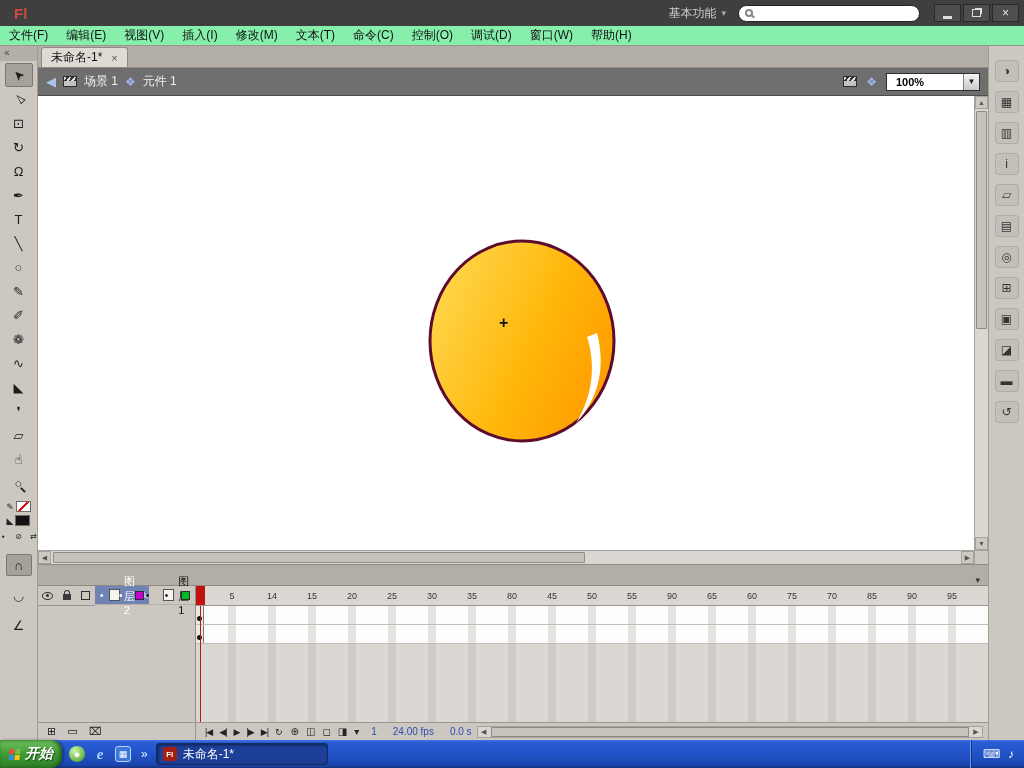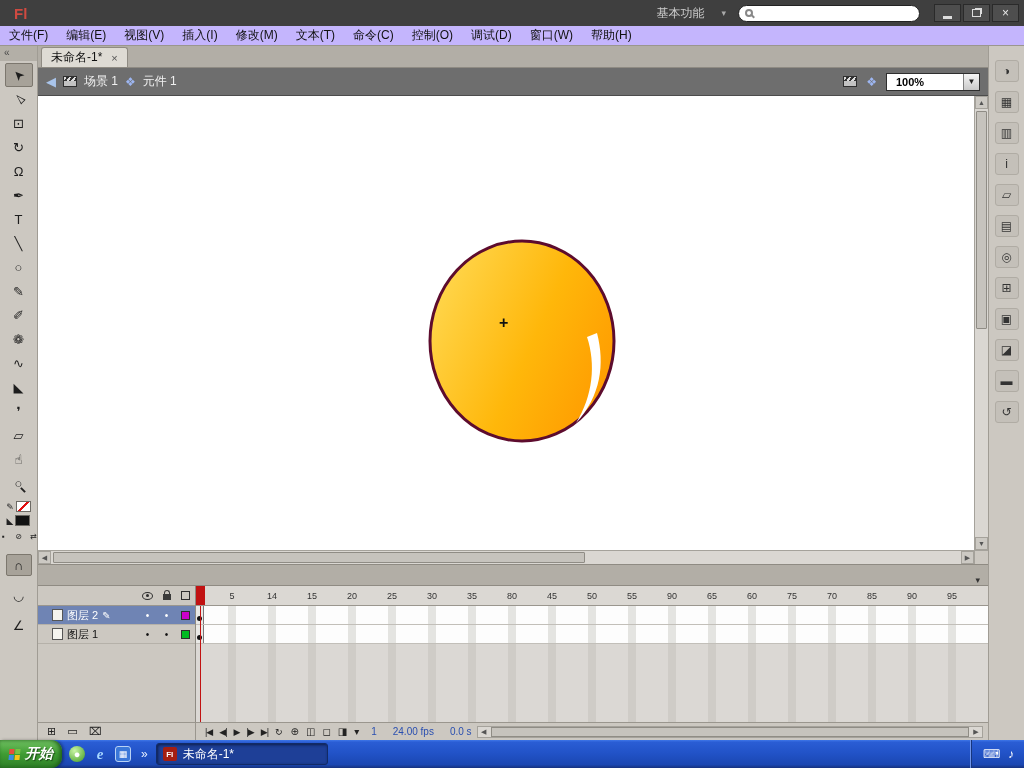--- a/index.html
+++ b/index.html
@@ -3,33 +3,33 @@
 <meta charset="utf-8">
 <style>
   * { margin:0; padding:0; box-sizing:border-box; }
   html,body { width:1024px; height:768px; overflow:hidden; }
   body { font-family:"Liberation Sans","DejaVu Sans",sans-serif; font-size:12px; cursor:default; }
   #app { position:relative; width:1024px; height:768px; background:#ccc8c1; display:flex; flex-direction:column; }
 
   
   .titlebar { height:26px; background:#3f3f3f; display:flex; align-items:center; color:#ddd; flex:0 0 auto; }
   .logo { color:#cf4a41; font-weight:bold; font-size:15px; padding:0 14px; }
-  .workspace { margin-left:auto; display:flex; align-items:center; gap:17px; color:#ccc; font-size:12px; padding:0 12px; }
+  .workspace { margin-left:auto; display:flex; align-items:center; gap:5px; color:#ccc; font-size:12px; padding:0 12px; }
   .workspace .caret { font-size:9px; color:#aaa; }
   .searchbox { width:182px; height:17px; background:#fff; border-radius:9px; display:flex; align-items:center; padding:0 6px; margin-right:14px; border:1px solid #222; }
   .mag { width:8px; height:8px; border:2px solid #888; border-radius:50%; position:relative; margin-right:4px; }
   .mag::after { content:""; position:absolute; width:5px; height:2px; background:#888; right:-4px; bottom:-2px; transform:rotate(45deg); }
   .searchbox input { border:none; outline:none; flex:1; font-size:11px; background:transparent; }
   .winbtns { display:flex; gap:2px; padding-right:5px; }
   .wb { width:27px; height:18px; background:#4e4e4e; border:1px solid #2a2a2a; display:flex; align-items:center; justify-content:center; color:#e8e8e8; font-size:12px; }
   .wb .bar { display:block; width:9px; height:3px; background:#ddd; margin-top:8px; }
   .wb .rest { display:block; width:9px; height:8px; border:1px solid #ddd; box-shadow:2px -2px 0 -1px #ddd; }
 
   
-  .menubar { height:20px; background:#c4b5fd; border-bottom:1px solid #9a968e; display:flex; align-items:center; color:#111; flex:0 0 auto; }
+  .menubar { height:20px; background:#86efac; border-bottom:1px solid #9a968e; display:flex; align-items:center; color:#111; flex:0 0 auto; }
   .menu-item { padding:0 9px; line-height:19px; height:100%; }
 
   
   .bodyrow { flex:1; display:flex; min-height:0; }
 
   
   .tools-panel { width:38px; background:#ccc8c1; border-right:1px solid #a09c94; display:flex; flex-direction:column; align-items:center; flex:0 0 auto; }
   .tools-header { width:100%; height:15px; background:#b3afa7; color:#4a4a4a; font-size:10px; line-height:14px; padding-left:4px; }
   .tools { display:flex; flex-direction:column; align-items:center; margin-top:2px; }
   .tool { width:28px; height:24px; display:flex; align-items:center; justify-content:center; color:#1d1d1d; font-size:13px; border:1px solid transparent; border-radius:2px; }
@@ -80,21 +80,21 @@
   .v-thumb { position:absolute; left:1px; right:1px; top:15px; height:218px; background:#c6c3bd; border:1px solid #8f8c85; border-radius:1px; }
   .h-thumb { position:absolute; top:1px; bottom:1px; left:15px; width:532px; background:#c6c3bd; border:1px solid #8f8c85; border-radius:1px; }
 
   
   .timeline { height:176px; background:#ccc8c1; border-top:1px solid #8f8b83; display:flex; flex-direction:column; flex:0 0 auto; }
   .tl-tabs { height:21px; background:#b2aea6; border-bottom:1px solid #8f8b83; display:flex; align-items:flex-end; padding-left:3px; }
   .tl-tab { height:19px; padding:0 10px; display:flex; align-items:center; font-size:11px; color:#222; background:#c2beb7; border:1px solid #8f8b83; border-bottom:none; border-radius:2px 2px 0 0; margin-right:1px; }
   .tl-tab.active { background:#dcd9d2; }
   .tl-menu { margin-left:auto; margin-right:8px; font-size:9px; color:#333; }
   .tl-main { flex:1; display:flex; min-height:0; }
-  .layers-col { width:158px; flex:0 0 auto; border-right:1px solid #8f8b83; display:flex; flex-direction:column; }
+  .layers-col { width:158px; flex:0 0 auto; border-right:1px solid #8f8b83; display:flex; flex-direction:row; }
   .layers-header { height:20px; border-bottom:1px solid #9a968e; display:flex; align-items:center; justify-content:flex-end; }
   .hcol { width:19px; display:flex; align-items:center; justify-content:center; }
   .i-eye { width:11px; height:8px; border:1px solid #2e2e2e; border-radius:50%; position:relative; }
   .i-eye::after { content:""; position:absolute; width:3px; height:3px; background:#2e2e2e; border-radius:50%; left:3px; top:1.5px; }
   .i-lock { width:8px; height:6px; background:#3a3a3a; position:relative; margin-top:3px; }
   .i-lock::before { content:""; position:absolute; width:4px; height:4px; border:1px solid #3a3a3a; border-bottom:none; border-radius:3px 3px 0 0; left:1px; top:-4px; }
   .i-outline { width:9px; height:9px; border:1px solid #2e2e2e; }
   .layer-row { height:19px; display:flex; align-items:center; gap:4px; padding-left:14px; border-bottom:1px solid #b5b1a9; color:#111; font-size:11px; position:relative; }
   .layer-row.selected { background:#6f84b4; color:#fff; }
   .layer-page { width:11px; height:12px; background:#f5f4ef; border:1px solid #555; flex:0 0 auto; }

